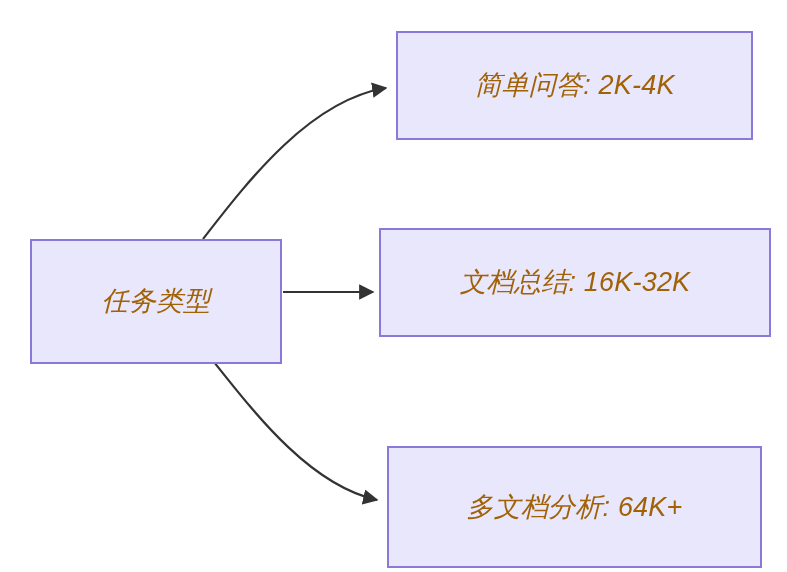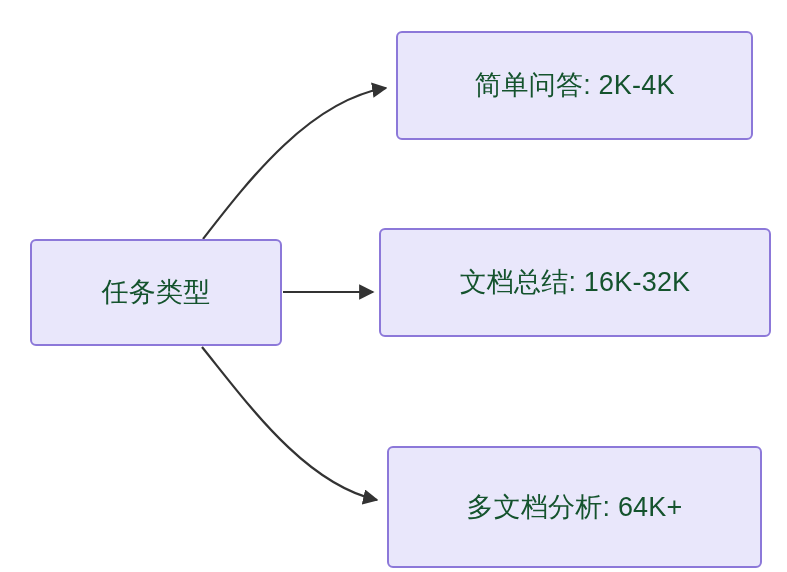--- a/index.html
+++ b/index.html
@@ -24,32 +24,33 @@
     top: 0;
     width: 787px;
     height: 572px;
     pointer-events: none;
   }
   .node {
     position: absolute;
     box-sizing: border-box;
     background: #e9e7fb;
     border: 2px solid #8c78d9;
-    border-radius: 6px;
+    border-radius: 0;
     display: flex;
     align-items: center;
     justify-content: center;
-    color: #14532d;
+    color: #a16207;
     font-size: 27px;
     font-weight: 400;
     line-height: 1.2;
     letter-spacing: 0.2px;
     white-space: nowrap;
+    font-style: italic;
   }
-  #node-root  { left: 30px;  top: 239px; width: 252px; height: 107px; }
+  #node-root  { left: 30px;  top: 239px; width: 252px; height: 125px; }
   #node-qa    { left: 396px; top: 31px;  width: 357px; height: 109px; }
   #node-sum   { left: 379px; top: 228px; width: 392px; height: 109px; }
   #node-multi { left: 387px; top: 446px; width: 375px; height: 122px; }
 </style>
 </head>
 <body>
 
 <div id="canvas">
 
   <svg class="edges" viewBox="0 0 787 572" width="787" height="572" xmlns="http://www.w3.org/2000/svg">

